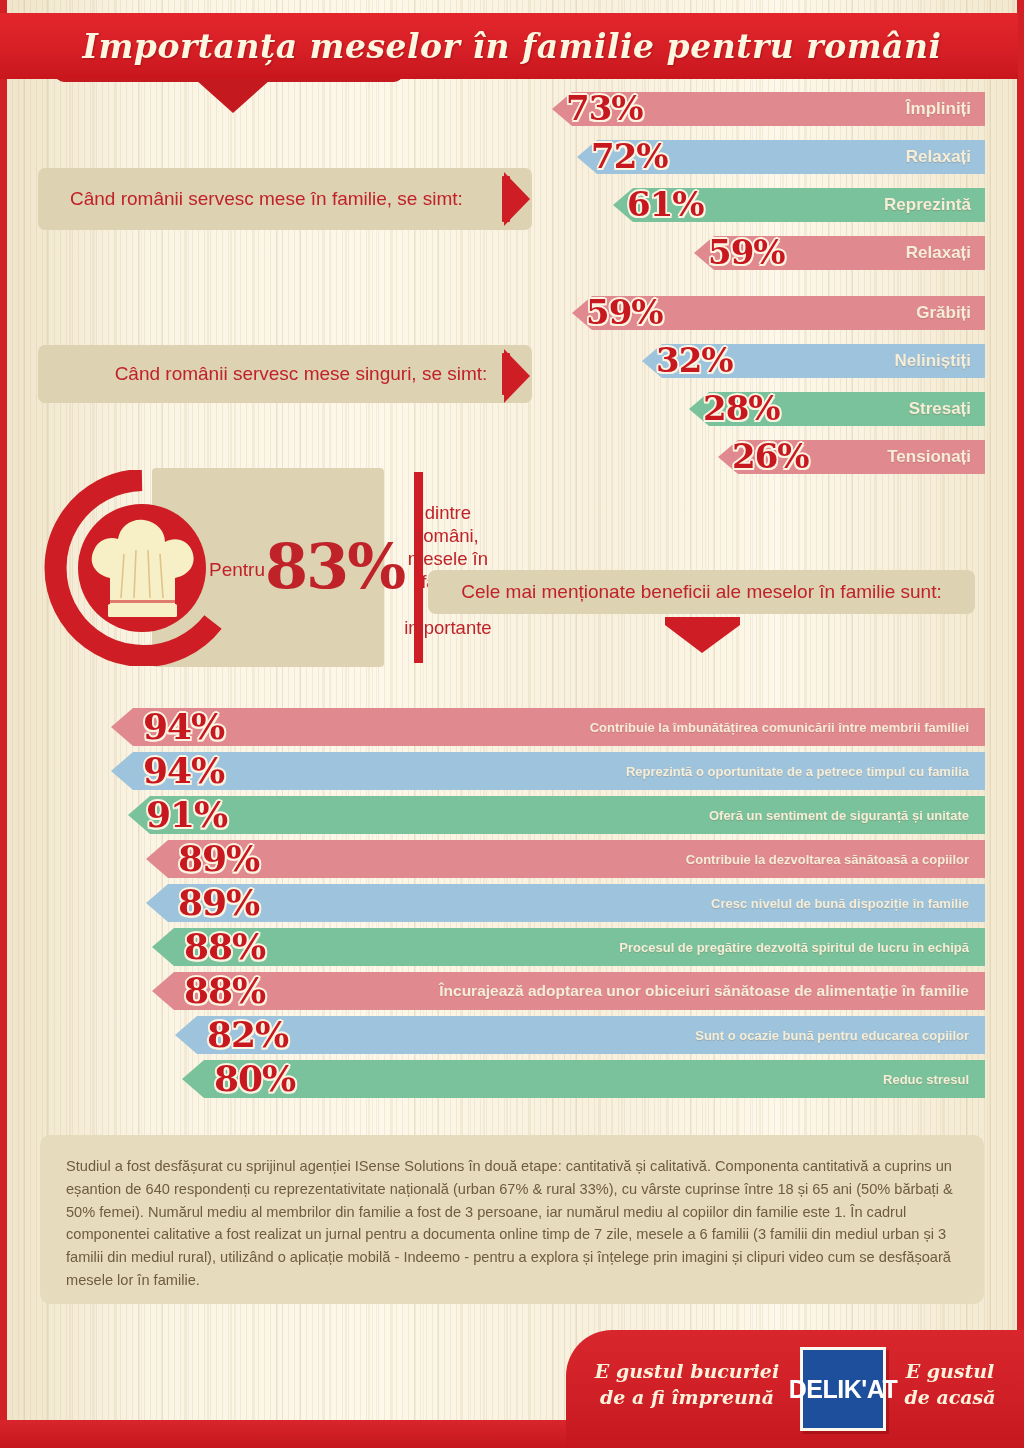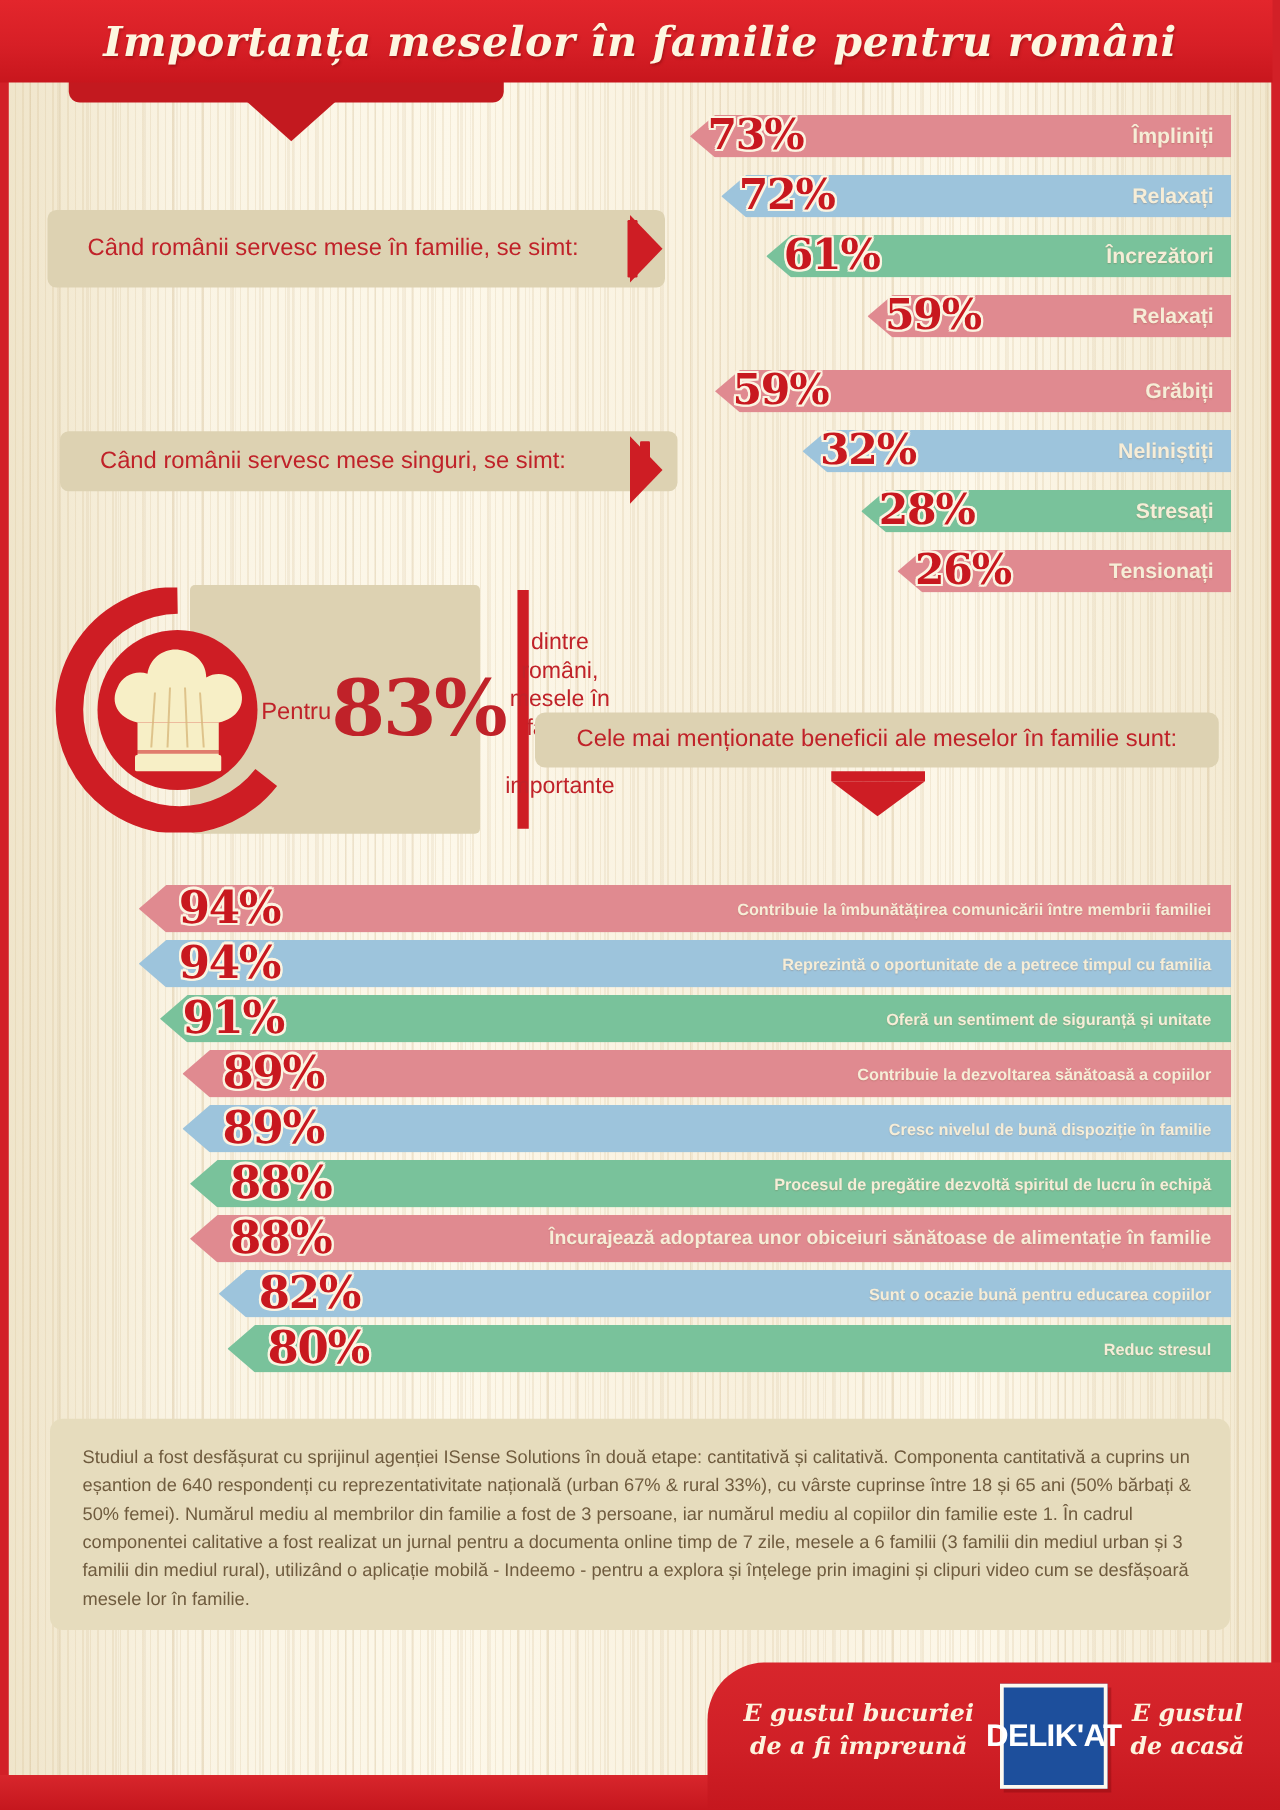--- a/index.html
+++ b/index.html
@@ -23,21 +23,21 @@
         rgba(160,128,80,.08) 0px, rgba(160,128,80,.08) 1px,
         rgba(255,255,255,0) 1px, rgba(255,255,255,0) 47px),
       linear-gradient(90deg,#efe4c9 0%,#faf4e4 14%,#fdf8ea 36%,#f8f0dd 58%,#fdf8ea 76%,#f2e8cf 100%);
   }
   .edge-strip{position:absolute;top:0;bottom:0;width:7px;background:#d22027;}
   .edge-left{left:0;}
   .edge-right{right:0;}
 
   
   #header{
-    position:absolute;left:0;top:0;width:1018px;height:66px;
+    position:absolute;left:0;top:13px;width:1018px;height:66px;
     background:linear-gradient(180deg,#e3262c 0%,#d71f26 55%,#c8161d 100%);
     z-index:6;
   }
   #header-title{
     position:absolute;left:0;top:0;width:1024px;height:66px;
     display:flex;align-items:center;justify-content:center;
     color:#fdf6e0;
     font-family:"DejaVu Serif", serif;
     font-style:italic;font-weight:bold;font-size:33px;letter-spacing:.5px;
     text-shadow:1px 1px 2px rgba(120,10,12,.45);
@@ -215,30 +215,30 @@
     <div class="bar-label">Împliniți</div>
     <div class="bar-pct" style="left:14px;">73%</div>
   </div>
   <div class="bar" style="left:577px;top:140px;width:408px;">
     <div class="bar-shape" style="background:#9dc4dc;"></div>
     <div class="bar-label">Relaxați</div>
     <div class="bar-pct" style="left:14px;">72%</div>
   </div>
   <div class="bar" style="left:613px;top:188px;width:372px;">
     <div class="bar-shape" style="background:#79c29b;"></div>
-    <div class="bar-label">Încrezători</div>
+    <div class="bar-label">Reprezintă</div>
     <div class="bar-pct" style="left:14px;">61%</div>
   </div>
   <div class="bar" style="left:694px;top:236px;width:291px;">
     <div class="bar-shape" style="background:#e08a90;"></div>
     <div class="bar-label">Relaxați</div>
     <div class="bar-pct" style="left:14px;">59%</div>
   </div>
 
-  <div class="plate" id="plate-alone" style="left:48px;top:345px;width:462px;height:48px;padding-left:32px;">
+  <div class="plate" id="plate-alone" style="left:38px;top:345px;width:462px;height:58px;padding-left:32px;justify-content:center;">
     <span class="plate-txt">Când românii servesc mese singuri, se simt:</span>
     <span class="plate-bar" style="right:22px;"></span>
   </div>
   <div class="plate-arrow" style="left:504px;top:376px;"></div>
 
   <div class="bar" style="left:572px;top:296px;width:413px;">
     <div class="bar-shape" style="background:#e08a90;"></div>
     <div class="bar-label">Grăbiți</div>
     <div class="bar-pct" style="left:14px;">59%</div>
   </div>

